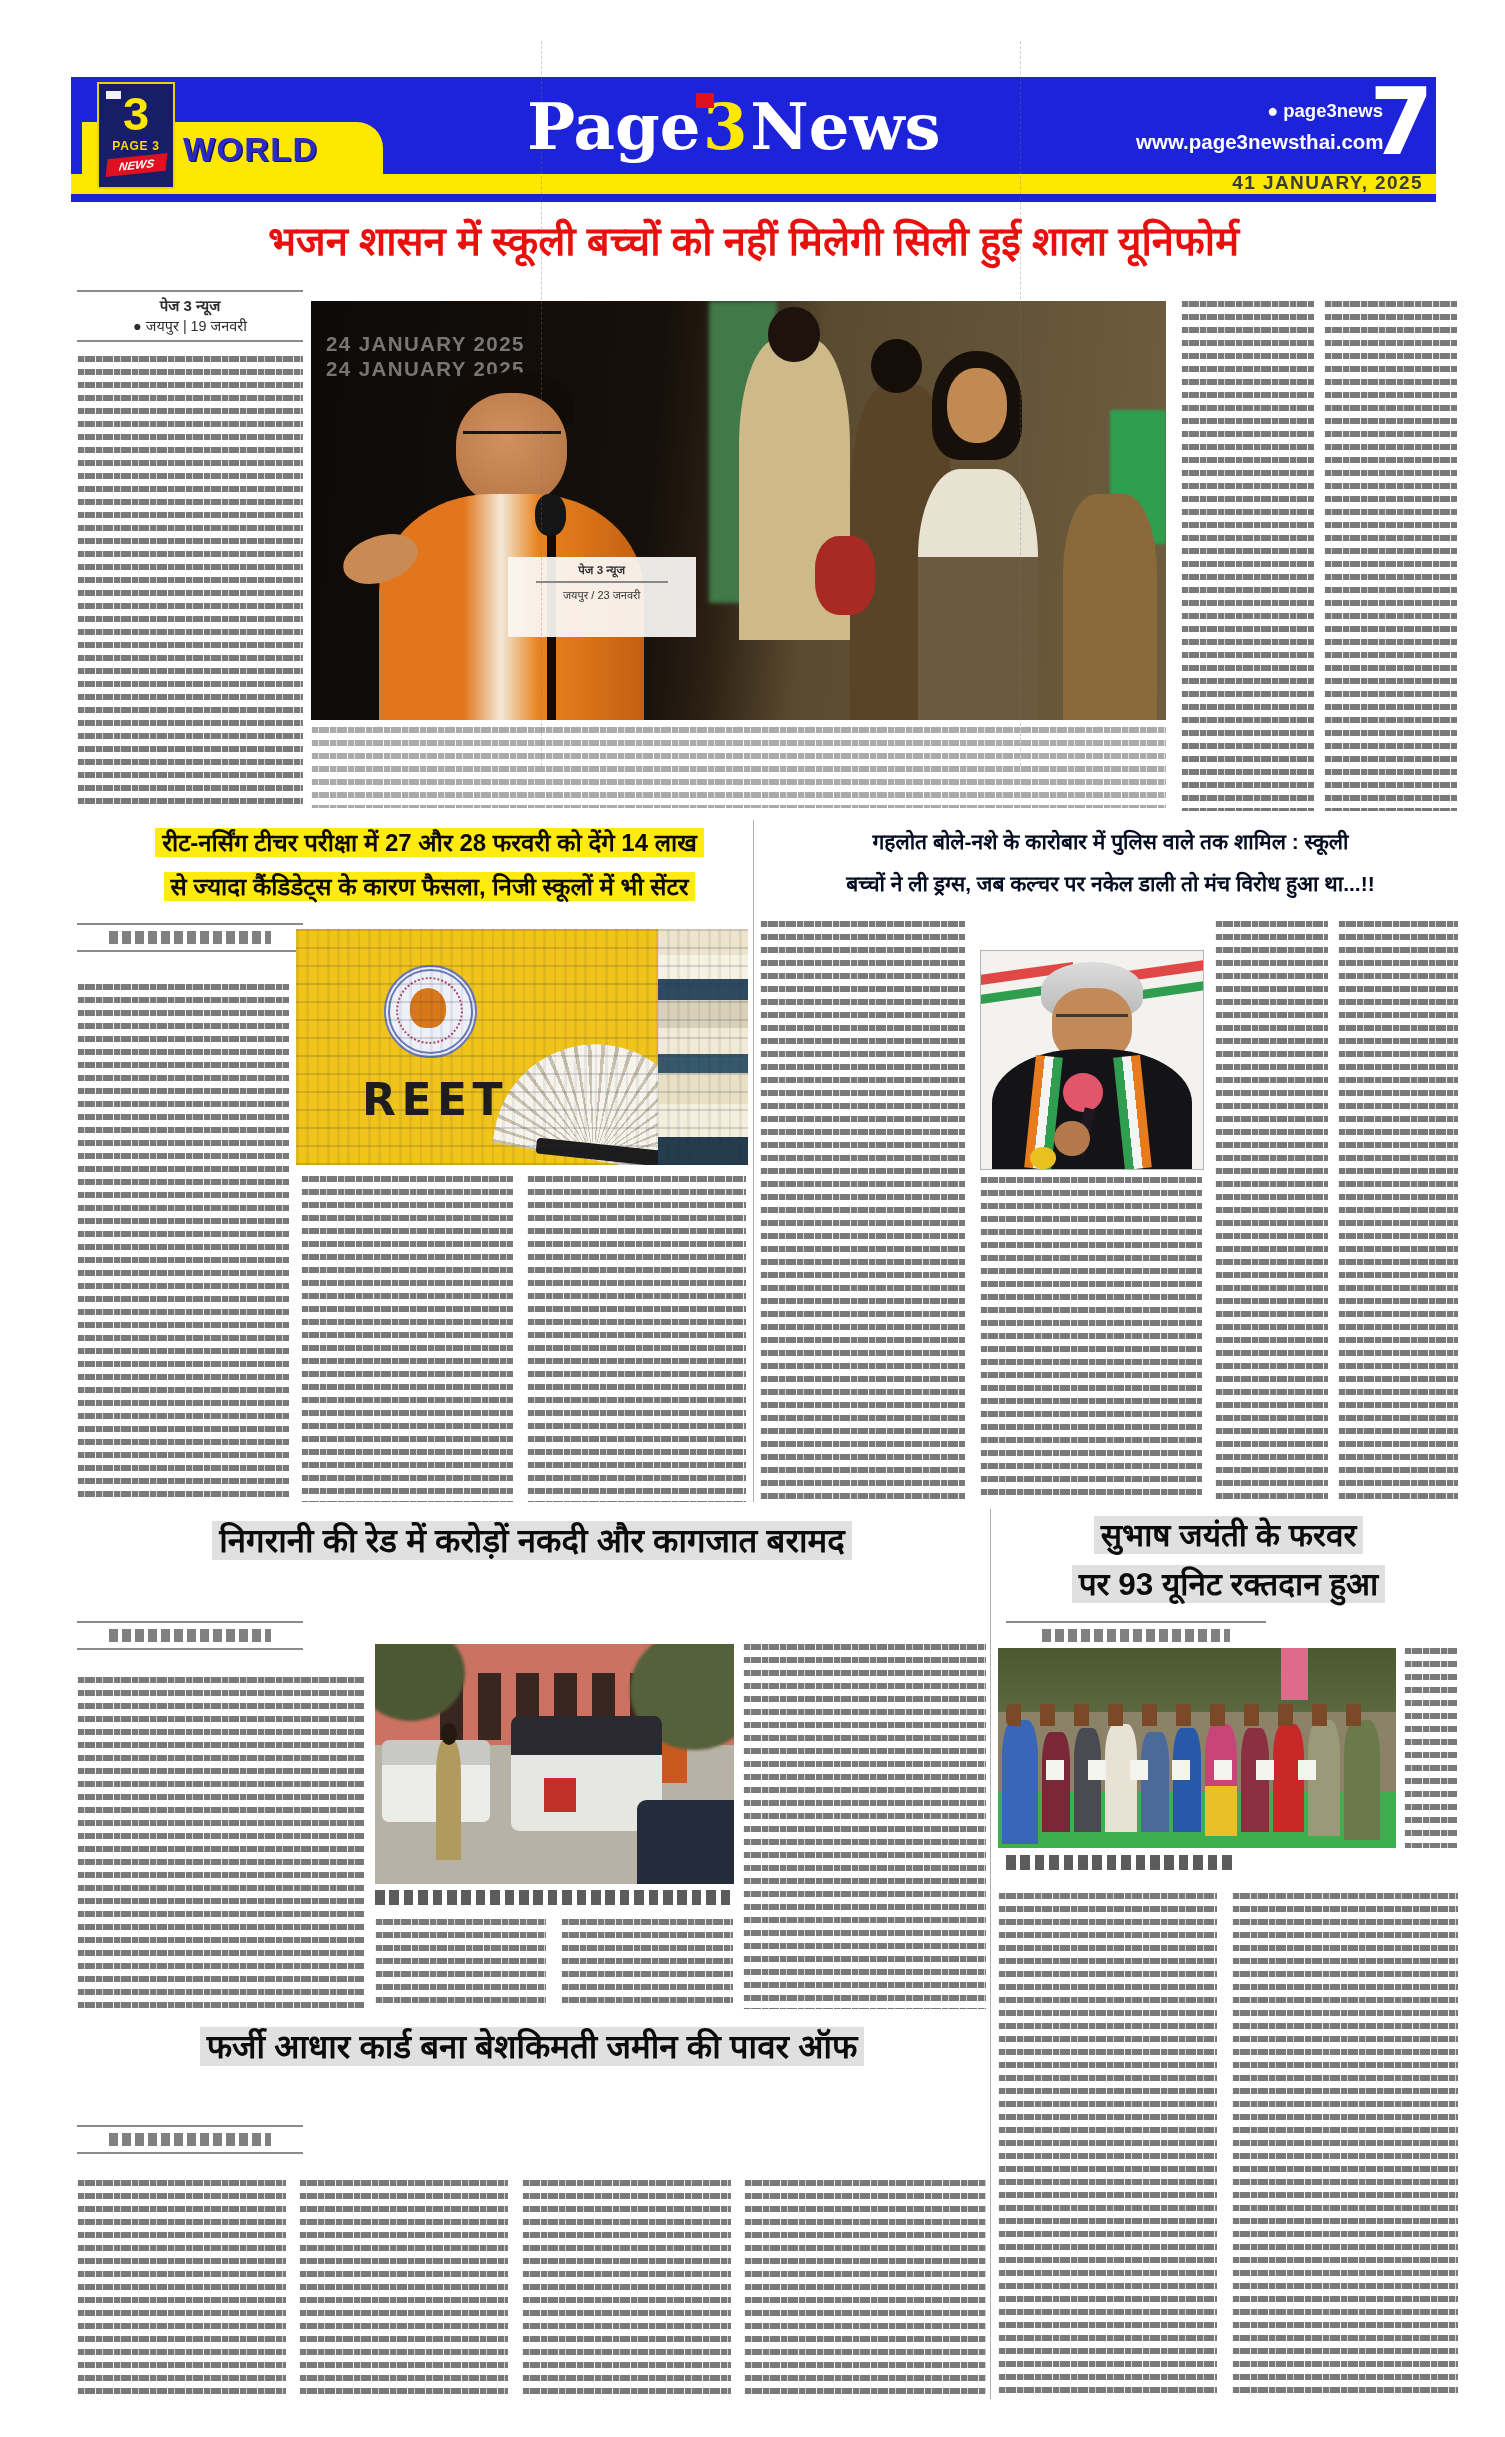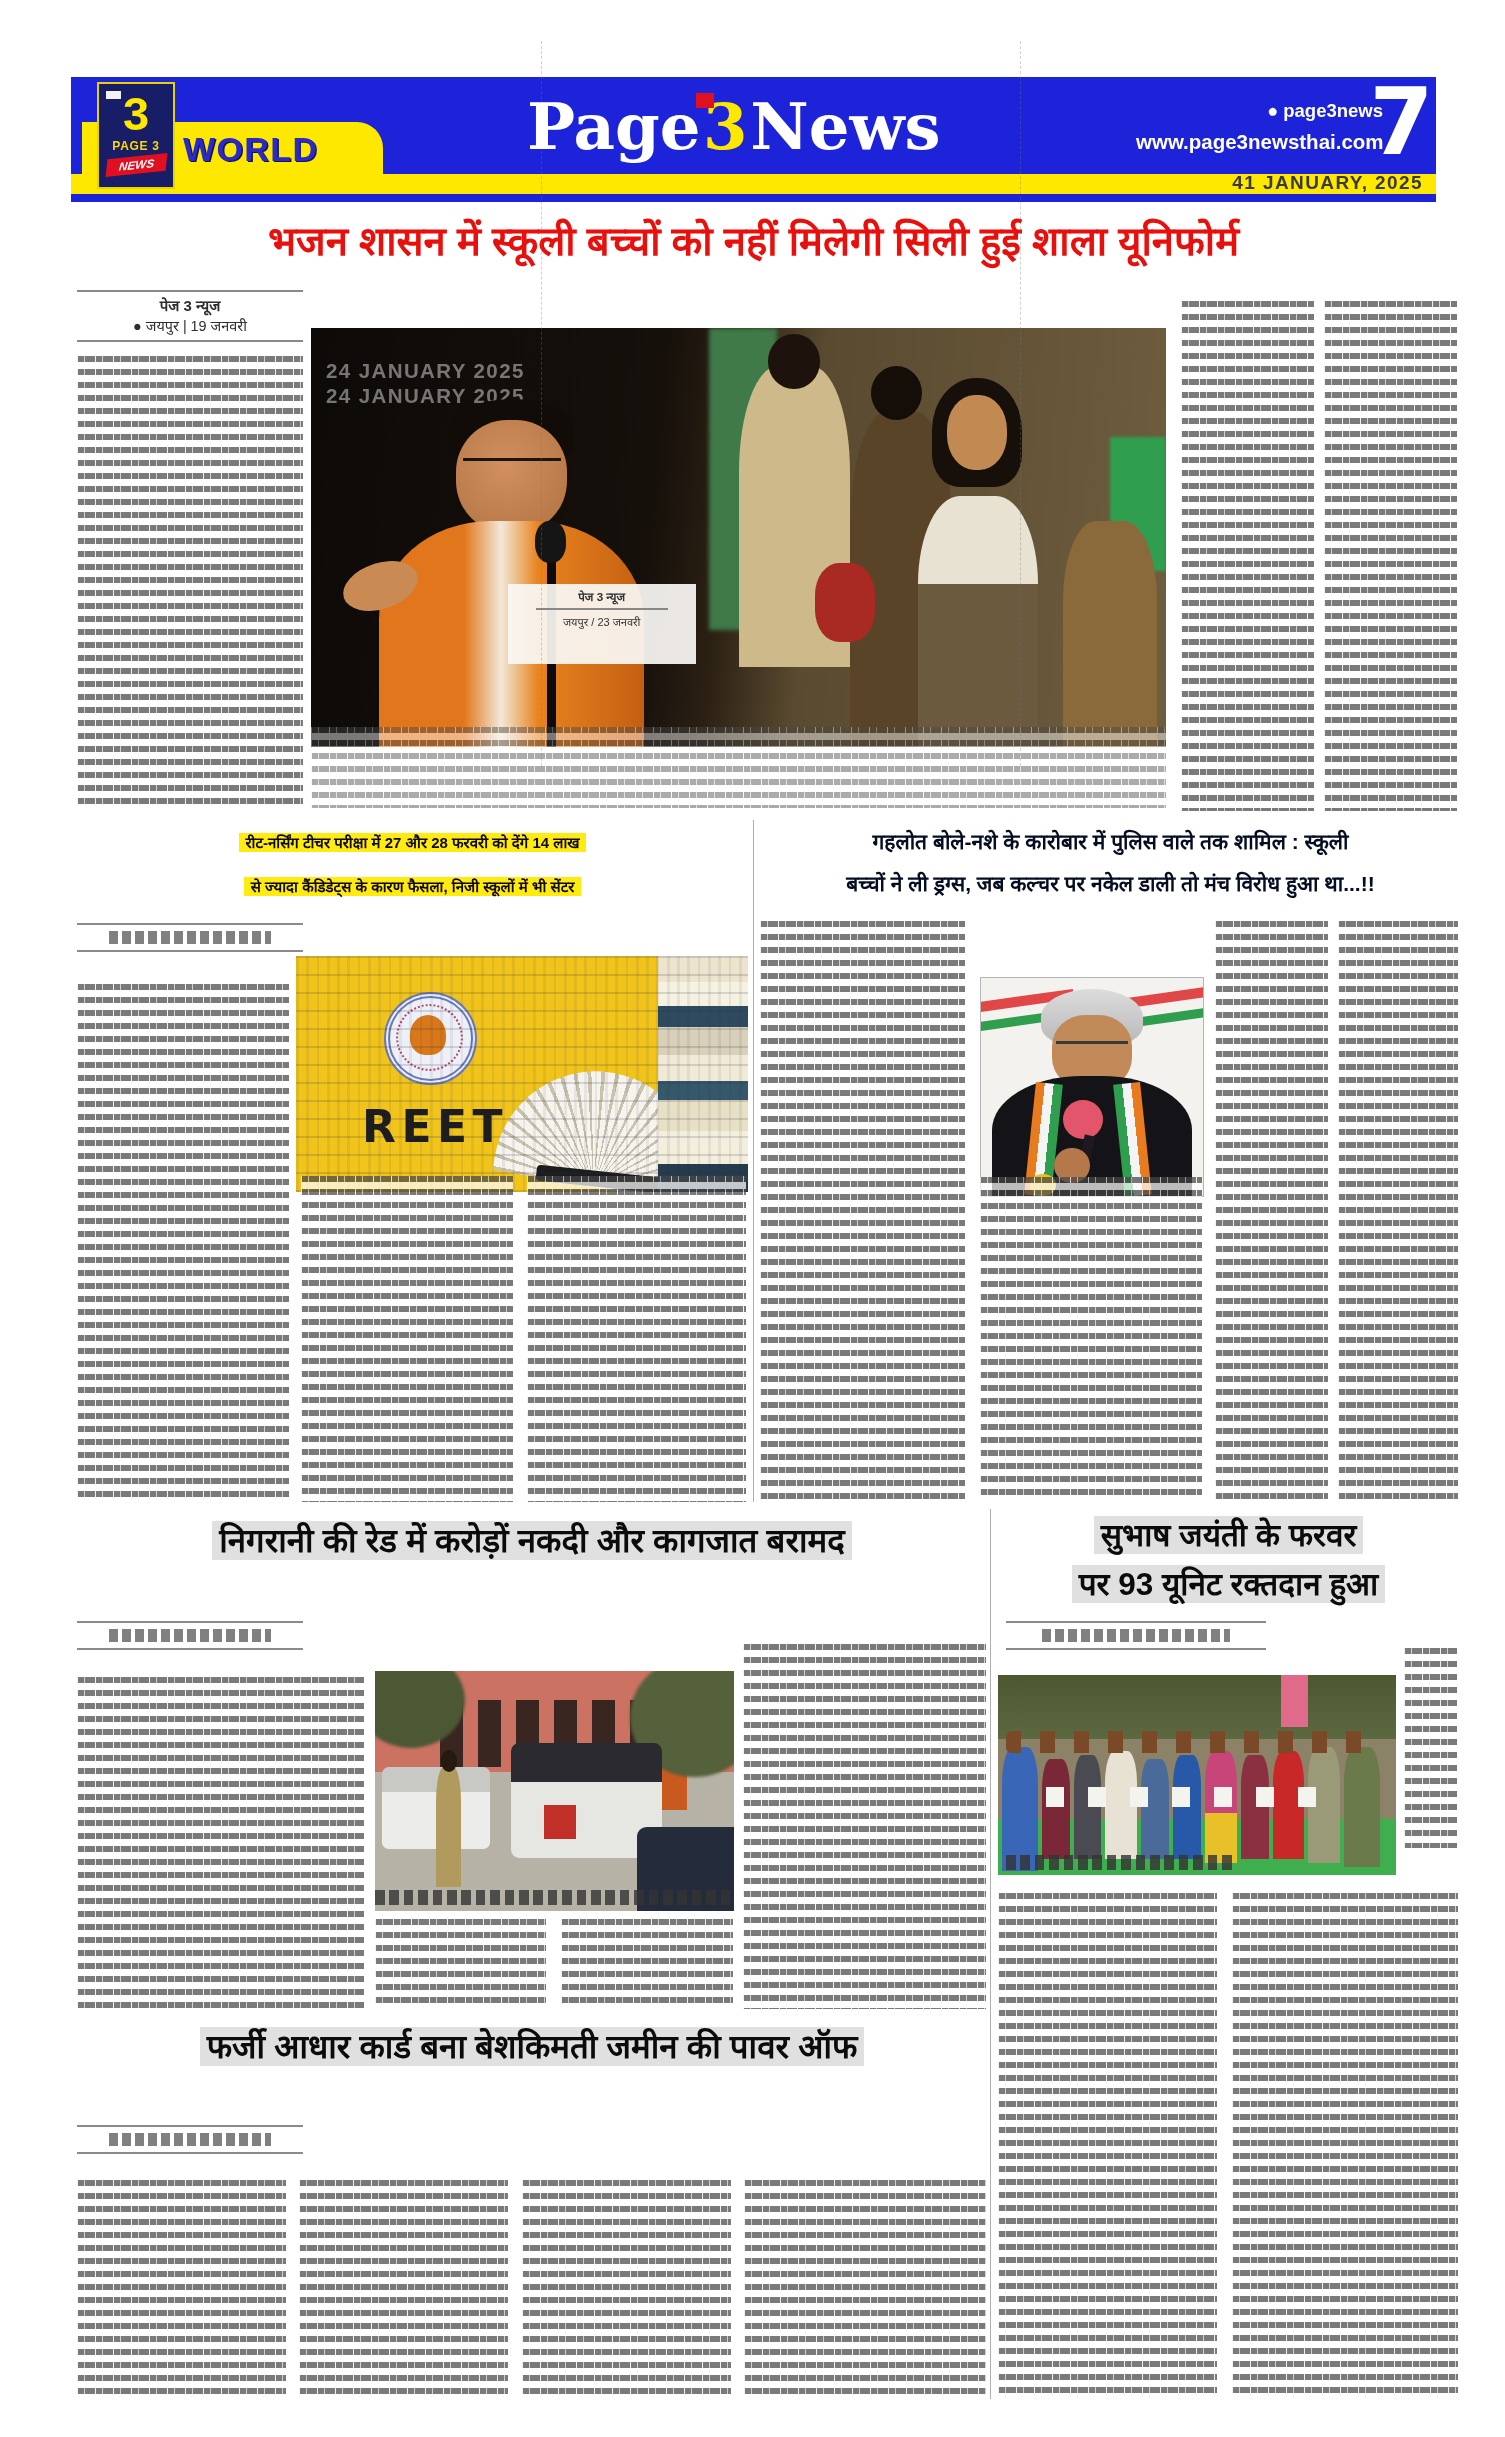--- a/index.html
+++ b/index.html
@@ -56,21 +56,21 @@
         rgba(255,255,255,.65) 6.8px 8.2px,rgba(255,255,255,0) 8.2px 18px),
      repeating-linear-gradient(180deg,#474747 0 6.2px,#ffffff 6.2px 13px);}
   .noise--light{opacity:.45;}
   .cap-noise{height:15px;opacity:.8;background:
      repeating-linear-gradient(90deg,#333 0 9.6px,rgba(255,255,255,0) 9.6px 14.4px);}
 
   .vrule{width:1.4px;background:rgba(110,110,110,.55);}
   .fold{width:0;border-left:1.4px dashed rgba(120,120,120,.35);}
 
   
-  .photo{overflow:hidden;margin-top:27px;}
+  .photo{overflow:hidden;}
   .photo *{position:absolute;}
   .lead-photo{background:linear-gradient(95deg,#0d0a08 0%,#16100b 40%,#2b2013 48%,#5a4a30 58%,#6e5d3e 100%);}
   .watermark{color:rgba(205,205,205,.55);font-size:20.5px;font-weight:700;line-height:25px;letter-spacing:1.4px;}
   .capbox{background:rgba(250,248,244,.93);text-align:center;color:#333;padding-top:5.5px;}
   .capbox .c1{position:static;display:block;font-size:11.6px;font-weight:700;}
   .capbox .cr{position:static;display:block;width:70%;height:1.4px;background:#888;margin:4.1px auto;}
   .capbox .c2{position:static;display:block;font-size:11px;}
 
   .reet-photo{background:#f0c41a;}
   .reet-ghost{left:0;top:0;right:0;bottom:0;background:
@@ -145,21 +145,21 @@
     <div class="capbox" style="left:23%;top:61%;width:22%;height:18%;">
       <span class="c1">पेज 3 न्यूज</span>
       <span class="cr"></span>
       <span class="c2">जयपुर / 23 जनवरी</span>
     </div>
   </div>
   <div class="abs noise noise--light" style="left:311px;top:727px;width:855px;height:81px;"></div>
   <div class="abs noise" style="left:1181px;top:301px;width:133px;height:510px;"></div>
   <div class="abs noise" style="left:1324px;top:301px;width:133px;height:510px;"></div>
 
-  <div class="abs hl2 hl-yellow" style="left:77px;top:821px;width:671px;font-size:15px;line-height:44px;">
+  <div class="abs hl2 hl-yellow" style="left:94px;top:821px;width:671px;font-size:24px;line-height:44px;">
     <span class="ln"><span>रीट-नर्सिंग टीचर परीक्षा में 27 और 28 फरवरी को देंगे 14 लाख</span></span>
     <span class="ln"><span>से ज्यादा कैंडिडेट्स के कारण फैसला, निजी स्कूलों में भी सेंटर</span></span>
   </div>
   <div class="abs hl2 hl-red" style="left:763px;top:821px;width:695px;font-size:21px;line-height:42px;">
     <span class="ln">गहलोत बोले-नशे के कारोबार में पुलिस वाले तक शामिल : स्कूली</span>
     <span class="ln">बच्चों ने ली ड्रग्स, जब कल्चर पर नकेल डाली तो मंच विरोध हुआ था...!!</span>
   </div>
   <div class="abs vrule" style="left:753px;top:820px;height:682px;"></div>
 
   <div class="abs byline-noise" style="left:77px;top:923px;width:226px;">

